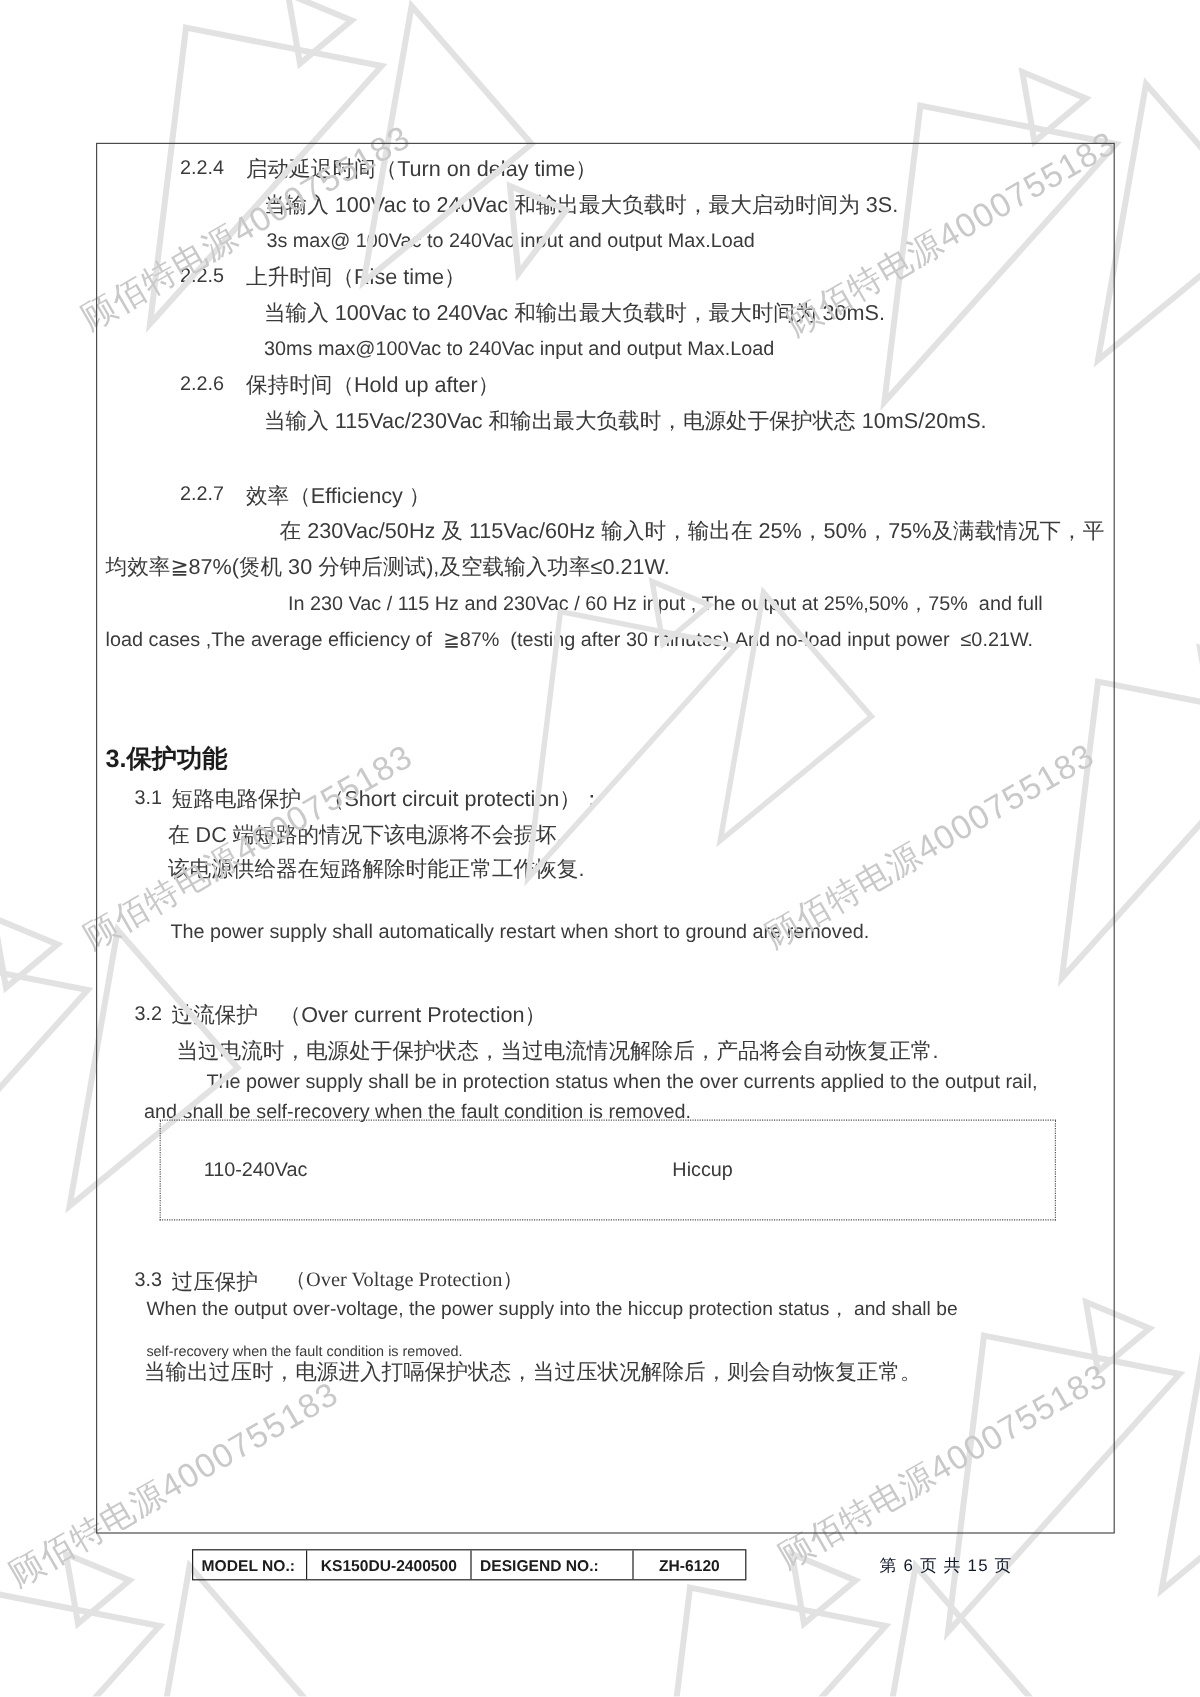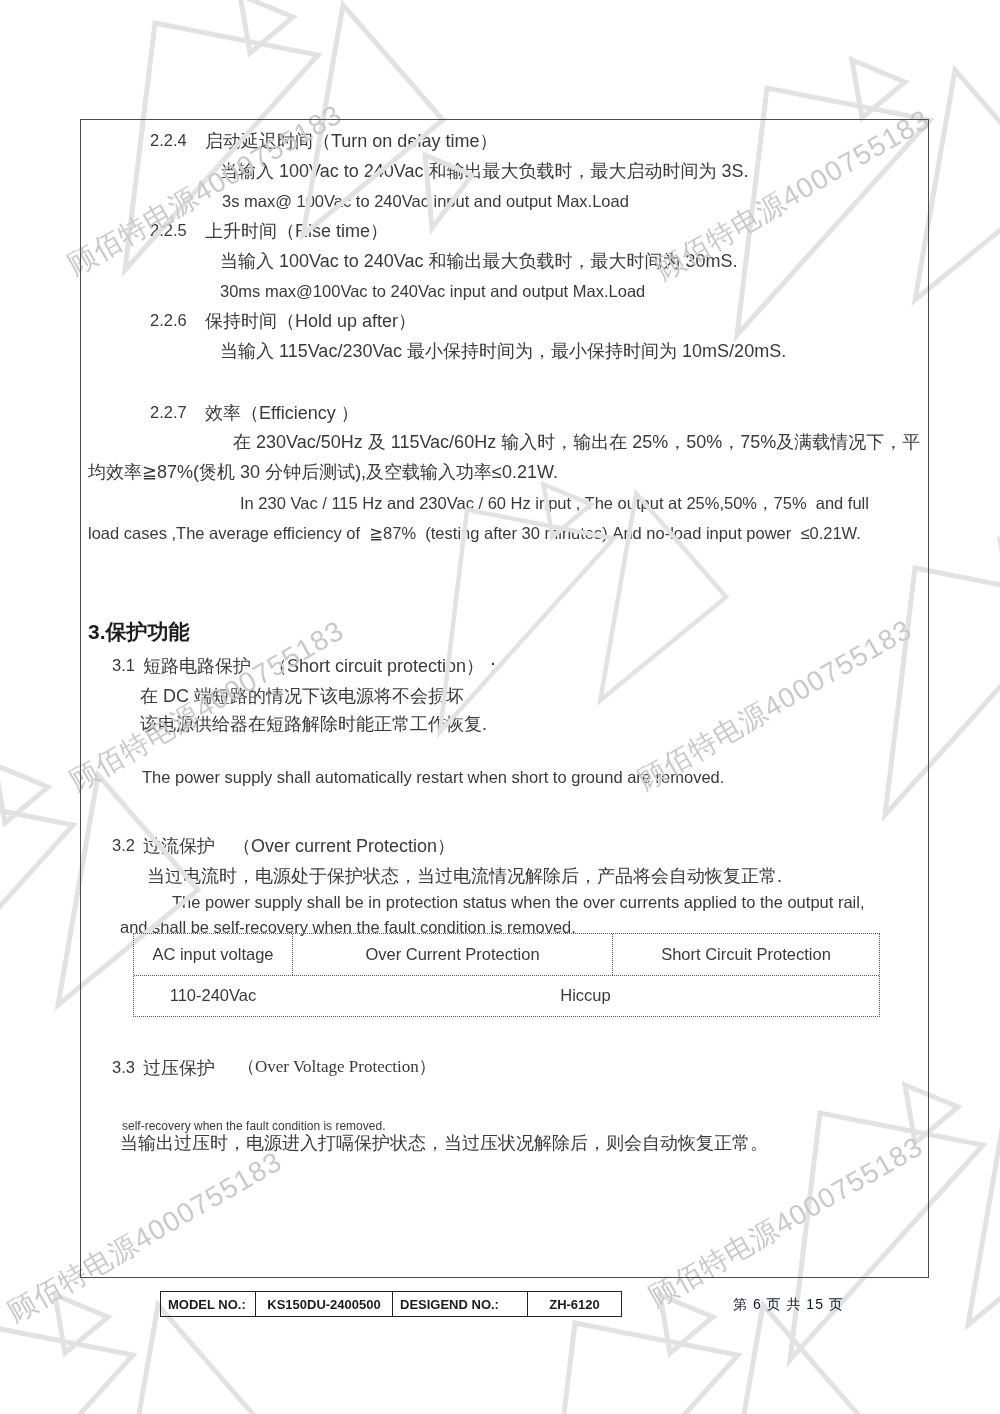--- a/index.html
+++ b/index.html
@@ -79,21 +79,21 @@
   <span class="line" style="left:220px;top:161px">当输入 100Vac to 240Vac 和输出最大负载时，最大启动时间为 3S.</span>
   <span class="line en" style="left:222px;top:192px">3s max@ 100Vac to 240Vac input and output Max.Load</span>
 
   <span class="line num" style="left:150px;top:221px">2.2.5</span>
   <span class="line" style="left:205px;top:221px">上升时间（Rise time）</span>
   <span class="line" style="left:220px;top:251px">当输入 100Vac to 240Vac 和输出最大负载时，最大时间为 30mS.</span>
   <span class="line en" style="left:220px;top:282px">30ms max@100Vac to 240Vac input and output Max.Load</span>
 
   <span class="line num" style="left:150px;top:311px">2.2.6</span>
   <span class="line" style="left:205px;top:311px">保持时间（Hold up after）</span>
-  <span class="line" style="left:220px;top:341px">当输入 115Vac/230Vac 最小保持时间为，最小保持时间为 10mS/20mS.</span>
+  <span class="line" style="left:220px;top:341px">当输入 115Vac/230Vac 和输出最大负载时，电源处于保护状态 10mS/20mS.</span>
 
   <span class="line num" style="left:150px;top:403px">2.2.7</span>
   <span class="line" style="left:205px;top:403px">效率（Efficiency ）</span>
   <span class="line" style="left:233px;top:432px">在 230Vac/50Hz 及 115Vac/60Hz 输入时，输出在 25%，50%，75%及满载情况下，平</span>
   <span class="line" style="left:88px;top:462px">均效率≧87%(煲机 30 分钟后测试),及空载输入功率≤0.21W.</span>
   <span class="line en" style="left:240px;top:494px">In 230 Vac / 115 Hz and 230Vac / 60 Hz input , The output at 25%,50%，75%  and full</span>
   <span class="line en" style="left:88px;top:524px">load cases ,The average efficiency of  ≧87%  (testing after 30 minutes),And no-load input power  ≤0.21W.</span>
 
   <span class="h3head content" style="left:88px;top:618px">3.保护功能</span>
 
@@ -103,34 +103,30 @@
   <span class="line" style="left:140px;top:714px">该电源供给器在短路解除时能正常工作恢复.</span>
   <span class="line en" style="left:142px;top:768px">The power supply shall automatically restart when short to ground are removed.</span>
 
   <span class="line num" style="left:112px;top:836px">3.2</span>
   <span class="line" style="left:143px;top:836px">过流保护　（Over current Protection）</span>
   <span class="line" style="left:147px;top:866px">当过电流时，电源处于保护状态，当过电流情况解除后，产品将会自动恢复正常.</span>
   <span class="line en" style="left:172px;top:893px">The power supply shall be in protection status when the over currents applied to the output rail,</span>
   <span class="line en" style="left:120px;top:918px">and shall be self-recovery when the fault condition is removed.</span>
 
   <div class="ptable">
-    <div class="prow head">
-      <div class="pcell c1">AC input voltage</div>
-      <div class="pcell c2">Over Current Protection</div>
-      <div class="pcell c3">Short Circuit Protection</div>
-    </div>
     <div class="prow">
       <div class="pcell c1">110-240Vac</div>
       <div class="pcell c3">Hiccup</div>
     </div>
   </div>
 
   <span class="line num" style="left:112px;top:1058px">3.3</span>
   <span class="line" style="left:143px;top:1058px">过压保护</span>
   <span class="line serif" style="left:238px;top:1057px;font-size:17px">（Over Voltage Protection）</span>
+  <span class="line en" style="left:122px;top:1083px;font-size:16px">When the output over-voltage, the power supply into the hiccup protection status， and shall be</span>
   <span class="line en" style="left:122px;top:1120px;font-size:12px">self-recovery when the fault condition is removed.</span>
   <span class="line serif" style="left:120px;top:1133px">当输出过压时，电源进入打嗝保护状态，当过压状况解除后，则会自动恢复正常。</span>
 
   <div class="ftable">
     <div class="fcell fc1">MODEL NO.:</div>
     <div class="fcell fc2 v">KS150DU-2400500</div>
     <div class="fcell fc3">DESIGEND NO.:</div>
     <div class="fcell fc4 v">ZH-6120</div>
   </div>
   <span class="pageno">第 6 页 共 15 页</span>

